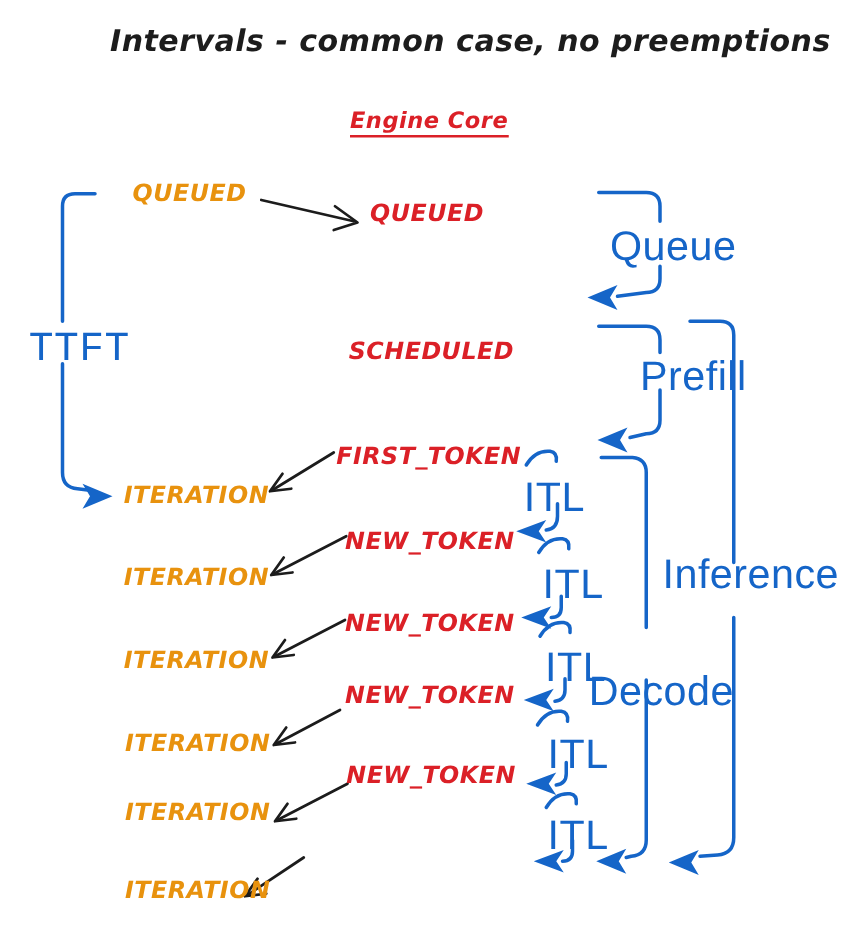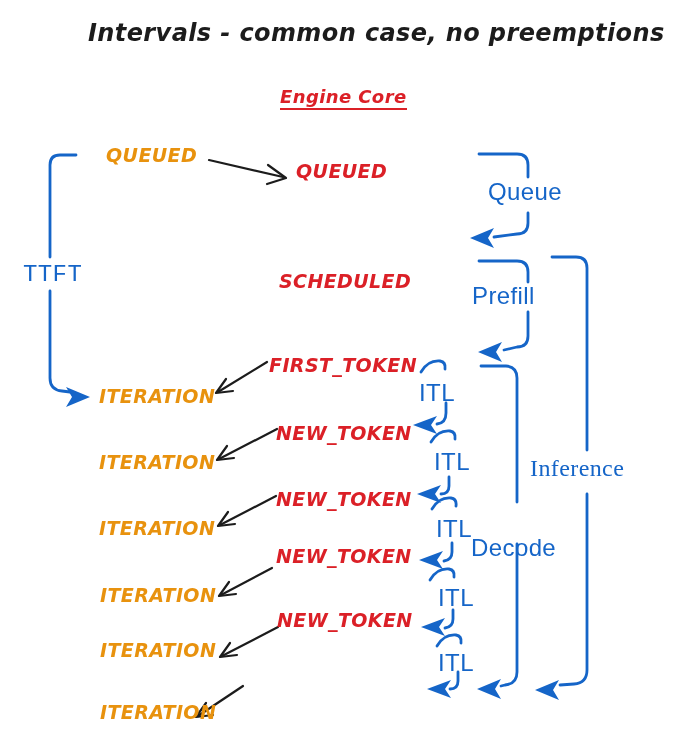--- a/index.html
+++ b/index.html
@@ -13,21 +13,21 @@
     font-family:"DejaVu Sans",sans-serif;
   }
   .lbl{position:absolute; white-space:nowrap; line-height:1;}
   .hand{font-family:"DejaVu Sans",sans-serif; font-style:italic; font-weight:bold; letter-spacing:.4px;}
   .sans{font-family:"Liberation Sans",sans-serif; font-weight:normal; letter-spacing:.4px;}
   .title{font-size:24px; color:var(--ink);}
   .hdr{font-size:18px; border-bottom:2px solid currentColor; padding-bottom:2px;}
   .evt{font-size:19px;}
   .orange{color:var(--orange);}
   .red{color:var(--red);}
-  .blue{color:var(--blue); font-size:24px;}
+  .blue{color:var(--blue); font-size:33px;}
   svg.layer{position:absolute; left:0; top:0;}
   .bl{fill:none; stroke:var(--blue); stroke-width:2.8; stroke-linecap:round; stroke-linejoin:round;}
   .bf{fill:var(--blue); stroke:none;}
   .bk{fill:none; stroke:var(--ink); stroke-width:2.2; stroke-linecap:round; stroke-linejoin:round;}
 </style>
 </head>
 <body>
 
 <div class="canvas">
 
@@ -134,23 +134,23 @@
   <div class="lbl hand evt red" style="left:296px; top:162px;">QUEUED</div>
   <div class="lbl hand evt red" style="left:279px; top:272px;">SCHEDULED</div>
   <div class="lbl hand evt red" style="left:269px; top:356px;font-style:italic;">FIRST_TOKEN</div>
   <div class="lbl hand evt red" style="left:276px; top:424px;">NEW_TOKEN</div>
   <div class="lbl hand evt red" style="left:276px; top:490px;">NEW_TOKEN</div>
   <div class="lbl hand evt red" style="left:276px; top:547px;">NEW_TOKEN</div>
   <div class="lbl hand evt red" style="left:277px; top:611px;">NEW_TOKEN</div>
 
   <div class="lbl sans blue" style="left:23px; top:263px;font-family:Liberation Mono, monospace;">TTFT</div>
   <div class="lbl sans blue" style="left:488px; top:180px;">Queue</div>
-  <div class="lbl sans blue" style="left:472px; top:284px;">Prefill</div>
+  <div class="lbl sans blue" style="left:512px; top:284px;">Prefill</div>
   <div class="lbl sans blue" style="left:471px; top:536px;">Decode</div>
-  <div class="lbl sans blue" style="left:530px; top:456px;font-family:Liberation Serif, serif;">Inference</div>
+  <div class="lbl sans blue" style="left:530px; top:442px;">Inference</div>
 
   <div class="lbl sans blue" style="left:419px; top:381px;">ITL</div>
   <div class="lbl sans blue" style="left:434px; top:450px;">ITL</div>
   <div class="lbl sans blue" style="left:436px; top:517px;">ITL</div>
   <div class="lbl sans blue" style="left:438px; top:586px;">ITL</div>
   <div class="lbl sans blue" style="left:438px; top:651px;">ITL</div>
 
 </div>
 
 </body></html>

